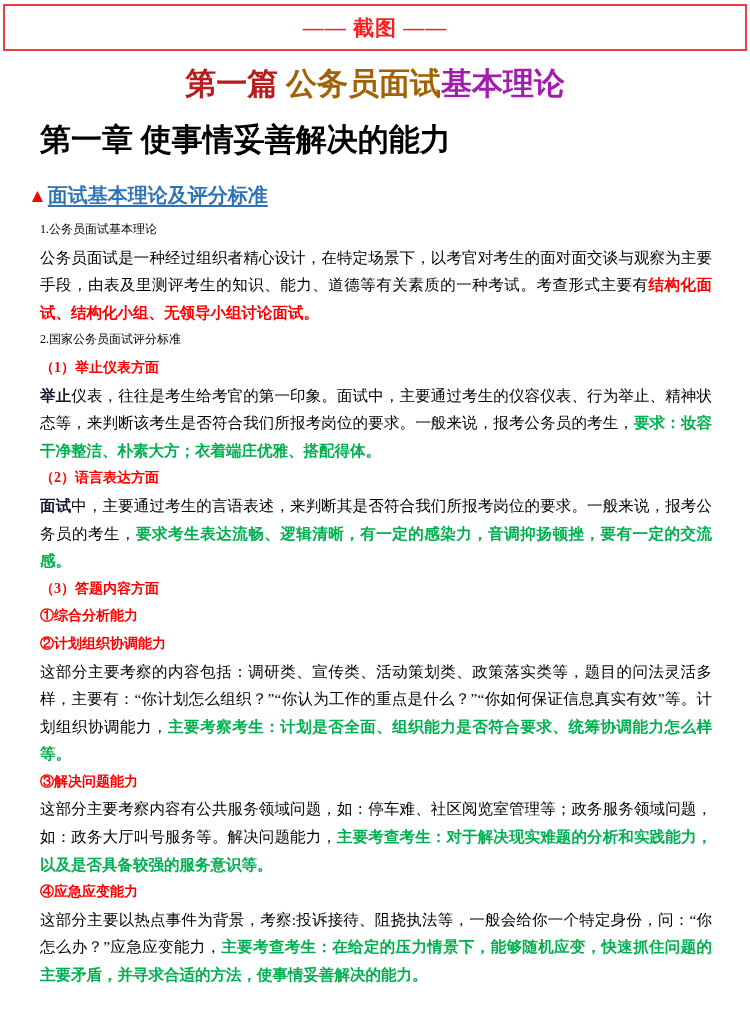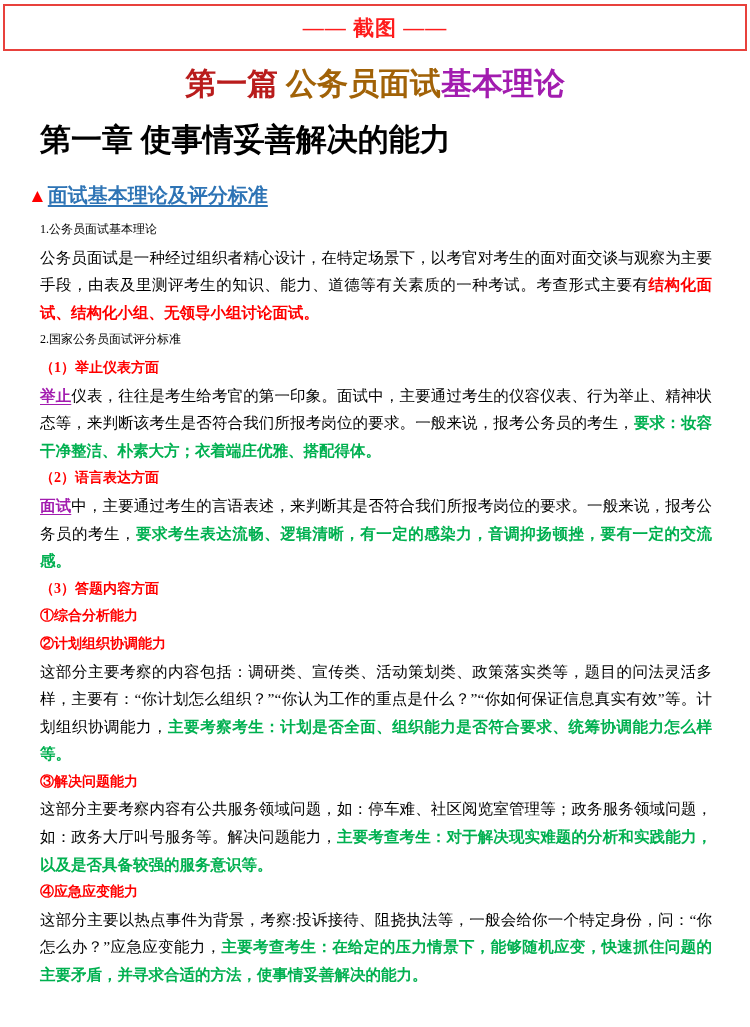--- a/index.html
+++ b/index.html
@@ -18,21 +18,21 @@
   .title .seg-green{color:#a21caf;}
   .chapter{margin:15px 0 0 40px;font-size:31px;font-weight:bold;color:#000;line-height:42px;}
   .section-head{margin:18px 0 4px 28px;font-size:20px;font-weight:bold;line-height:32px;}
   .tri{color:#ff0000;margin-right:1px;font-size:19px;}
   .section-text{color:#2e74b5;text-decoration:underline;text-underline-offset:3px;}
   .content{margin:4px 38px 0 40px;font-size:15.5px;line-height:27.6px;text-align:justify;color:#000;}
   .content p{margin:0;}
   .subheading{font-weight:normal;font-size:12px;}
   .red-heading{font-weight:bold;color:#ff0000;font-size:14px;}
   .seg-red{color:#ff0000;font-weight:bold;}
-  .seg-red-u{color:#a21caf;font-weight:bold;text-decoration:underline;text-underline-offset:3px;}
+  .seg-red-u{color:#0f172a;font-weight:bold;text-underline-offset:3px;}
   .seg-green{color:#00b050;font-weight:bold;}
 </style>
 </head>
 <body>
 
 <div class="page">
 
   <div class="banner">
     <span class="banner-text">—— 截图 ——</span>
   </div>

